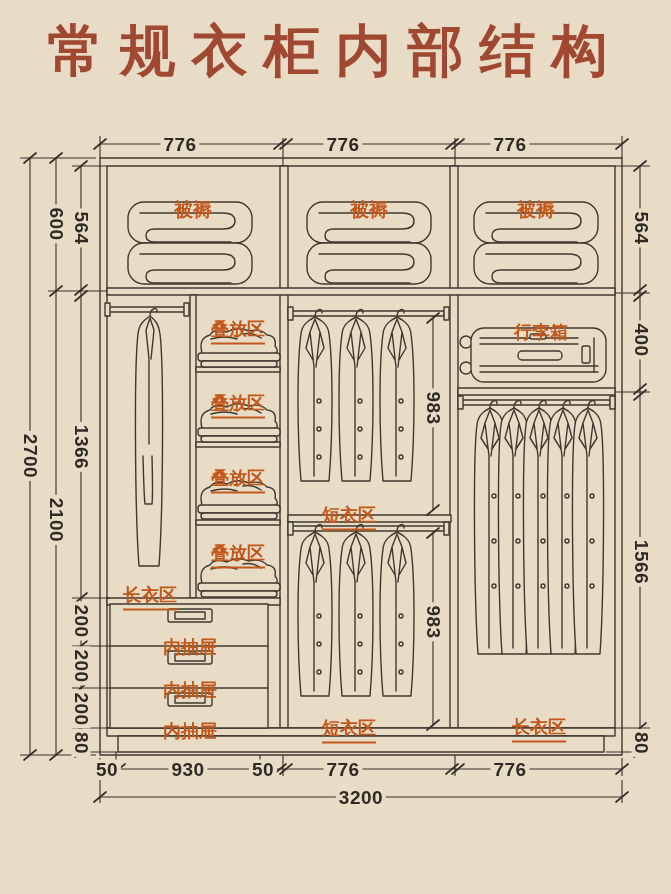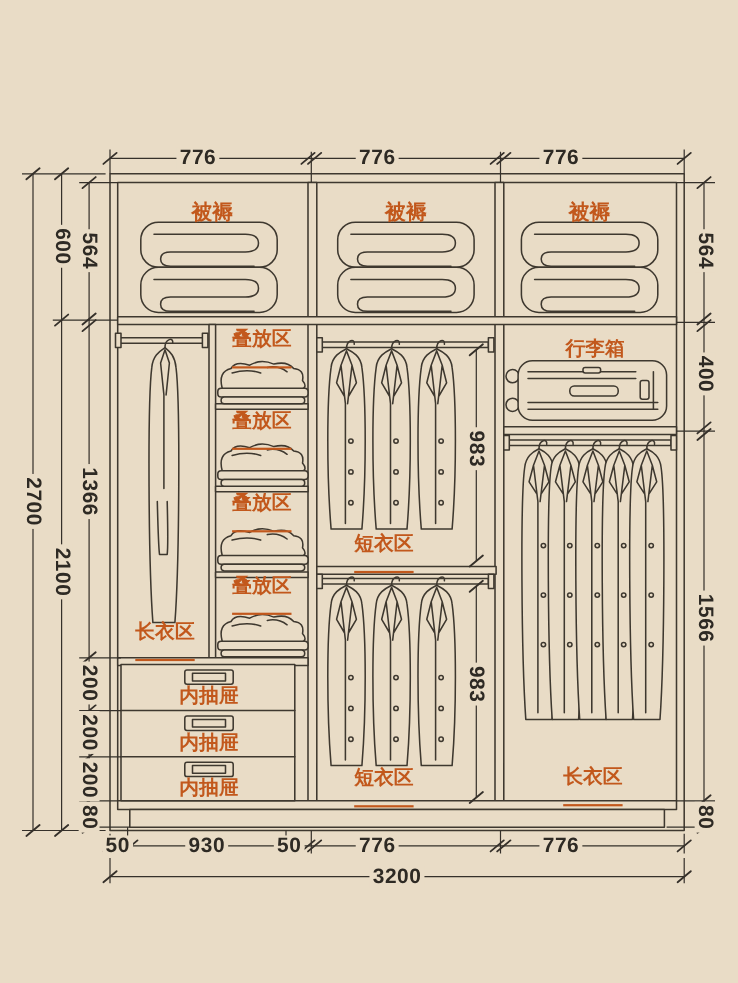--- a/index.html
+++ b/index.html
@@ -13,38 +13,39 @@
   
   .ln  { stroke:#3e382f; stroke-width:1.4; fill:none; stroke-linecap:round; stroke-linejoin:round; }
   .fb  { stroke:#3e382f; stroke-width:1.4; fill:#e9dcc6; stroke-linejoin:round; }
   .dim { stroke:#35302a; stroke-width:1.1; fill:none; }
   .tkk { stroke:#35302a; stroke-width:1.7; fill:none; stroke-linecap:round; }
 
   
   .lbl { position:absolute; transform:translate(-50%,-50%); white-space:nowrap; line-height:1; }
   .dimt { font-weight:bold; font-size:19px; color:#2e2a24; background:#e9dcc6; padding:0 3px; letter-spacing:0.5px; }
   .dimv { transform:translate(-50%,-50%) rotate(90deg); }
-  .zone { font-weight:bold; font-size:18px; color:#c2581c; }
-  .zone.ul { border-bottom:2px solid #c2581c; padding-bottom:16px; }
+  .zone { font-weight:bold; font-size:18px; color:#c2581c;margin-top:15px; }
+  .zone.ul { border-bottom:2px solid #c2581c; padding-bottom:5px; }
   .title {
     position:absolute; left:50%; top:14px; transform:translateX(-50%);
     font-family:"DejaVu Serif", serif; font-weight:bold;
     font-size:56px; letter-spacing:16px; color:#a04832; white-space:nowrap;
   }
   .caption {
     position:absolute; left:52%; top:844px; transform:translateX(-50%);
     font-family:"DejaVu Serif", serif; font-weight:600;
     font-size:34px; letter-spacing:24px; color:#4e4236; white-space:nowrap;
   }
 </style>
 </head>
 <body>
 
 <div id="stage">
 
+  <div class="title">常规衣柜内部结构</div>
 
   <svg id="diagram" width="671" height="894" viewBox="0 0 671 894">
     <defs>
       <g id="tk">
           <line class="tkk" x1="-6" y1="5" x2="6" y2="-5"></line>
         </g>
       <g id="tk2h">
           <line class="tkk" x1="-9" y1="5" x2="3" y2="-5"></line>
           <line class="tkk" x1="-3" y1="5" x2="9" y2="-5"></line>
         </g>

